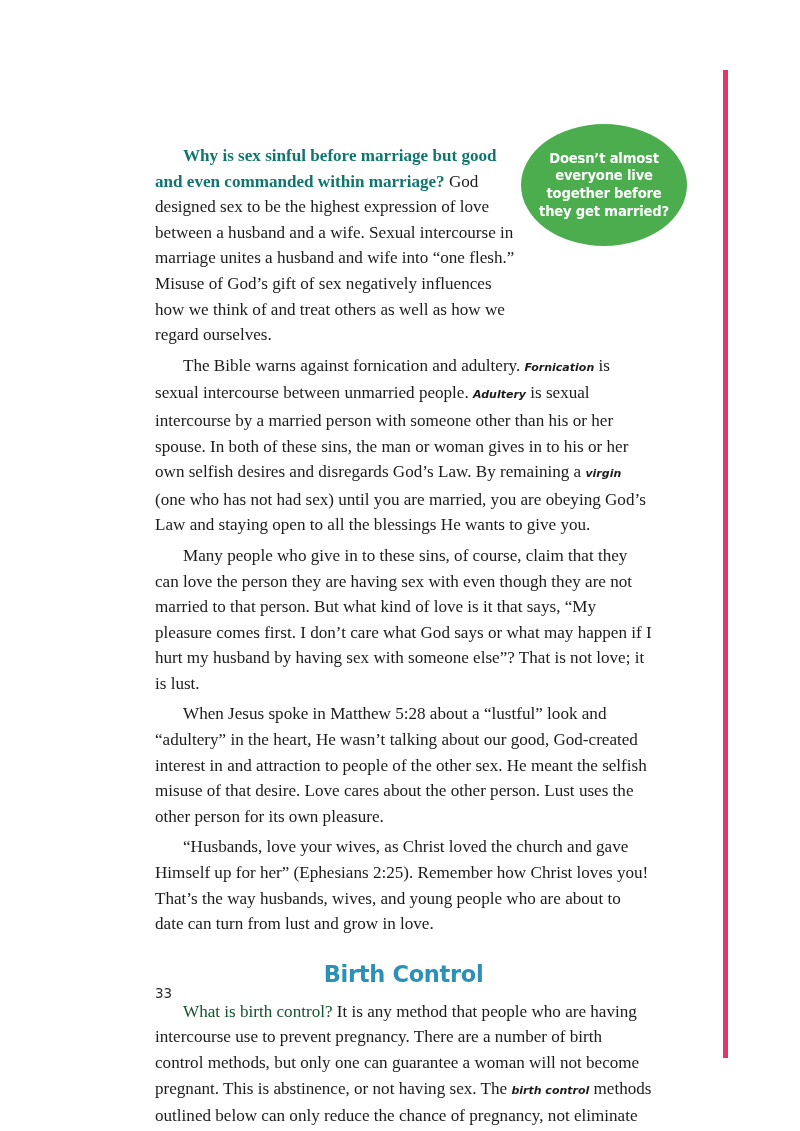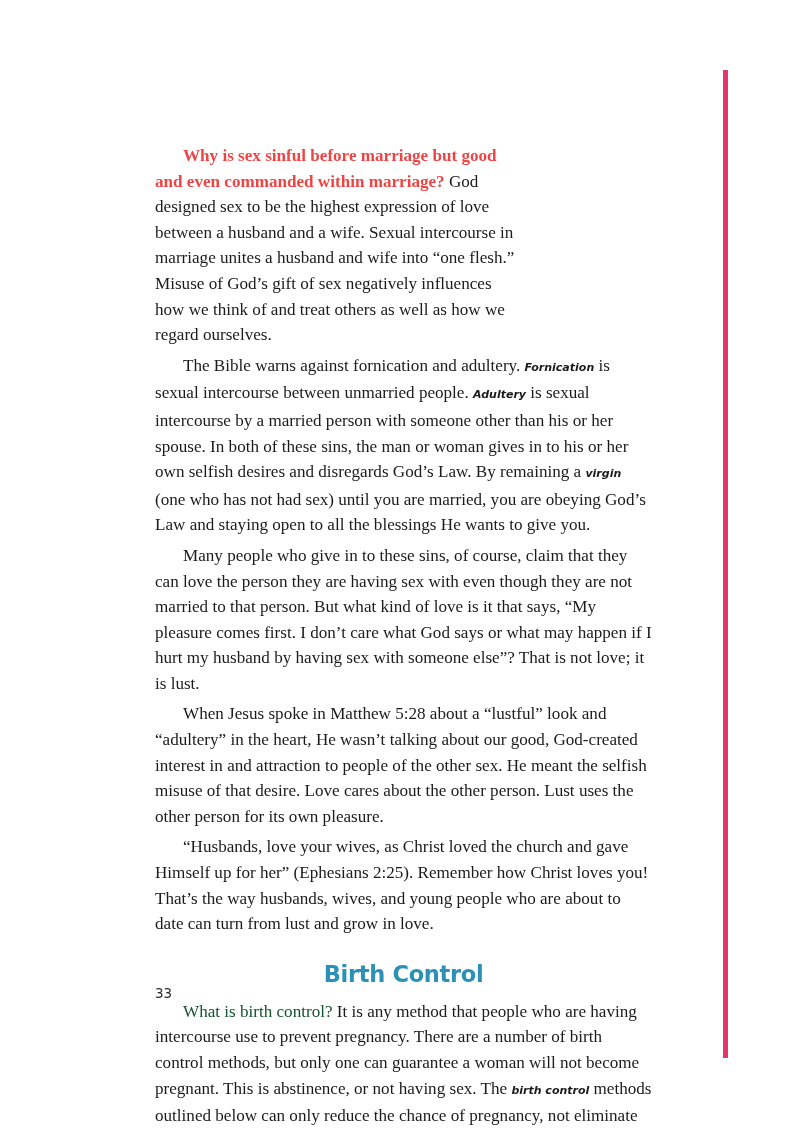--- a/index.html
+++ b/index.html
@@ -70,21 +70,21 @@
     text-indent: 28px;
     text-align: left;
     -webkit-hyphens: none;
     hyphens: none;
   }
   
   p.body.wrap-around {
     width: 362px;
   }
   .q-lead {
-    color: #ef4444;
+    color: #0f766e;
     font-weight: 700;
   }
   .q-lead-teal {
     color: #14532d;
     font-weight: 400;
   }
   .term {
     font-family: "DejaVu Sans", sans-serif;
     font-weight: 700;
     font-size: 11px;
@@ -112,20 +112,23 @@
     color: #2b2b2b;
   }
 </style>
 </head>
 <body>
 
 <div class="page">
 
   <div class="edge-rule"></div>
 
+  <div class="bubble">
+    <div class="bubble-text">Doesn’t almost everyone live together before they get married?</div>
+  </div>
 
   <div class="column">
 
     <p class="body wrap-around"><span class="q-lead">Why is sex sinful before marriage but good and even commanded within marriage?</span><span> God designed sex to be the highest expression of love between a husband and a wife. Sexual intercourse in marriage unites a husband and wife into “one flesh.” Misuse of God’s gift of sex negatively influences how we think of and treat others as well as how we regard ourselves.</span></p>
 
     <p class="body"><span>The Bible warns against fornication and adultery. </span><span class="term">Fornication</span><span> is sexual intercourse between unmarried people. </span><span class="term">Adultery</span><span> is sexual intercourse by a married person with someone other than his or her spouse. In both of these sins, the man or woman gives in to his or her own selfish desires and disregards God’s Law. By remaining a </span><span class="term">virgin</span><span> (one who has not had sex) until you are married, you are obeying God’s Law and staying open to all the blessings He wants to give you.</span></p>
 
     <p class="body">Many people who give in to these sins, of course, claim that they can love the person they are having sex with even though they are not married to that person. But what kind of love is it that says, “My pleasure comes first. I don’t care what God says or what may happen if I hurt my husband by having sex with someone else”? That is not love; it is lust.</p>
 
     <p class="body">When Jesus spoke in Matthew 5:28 about a “lustful” look and “adultery” in the heart, He wasn’t talking about our good, God-created interest in and attraction to people of the other sex. He meant the selfish misuse of that desire. Love cares about the other person. Lust uses the other person for its own pleasure.</p>

